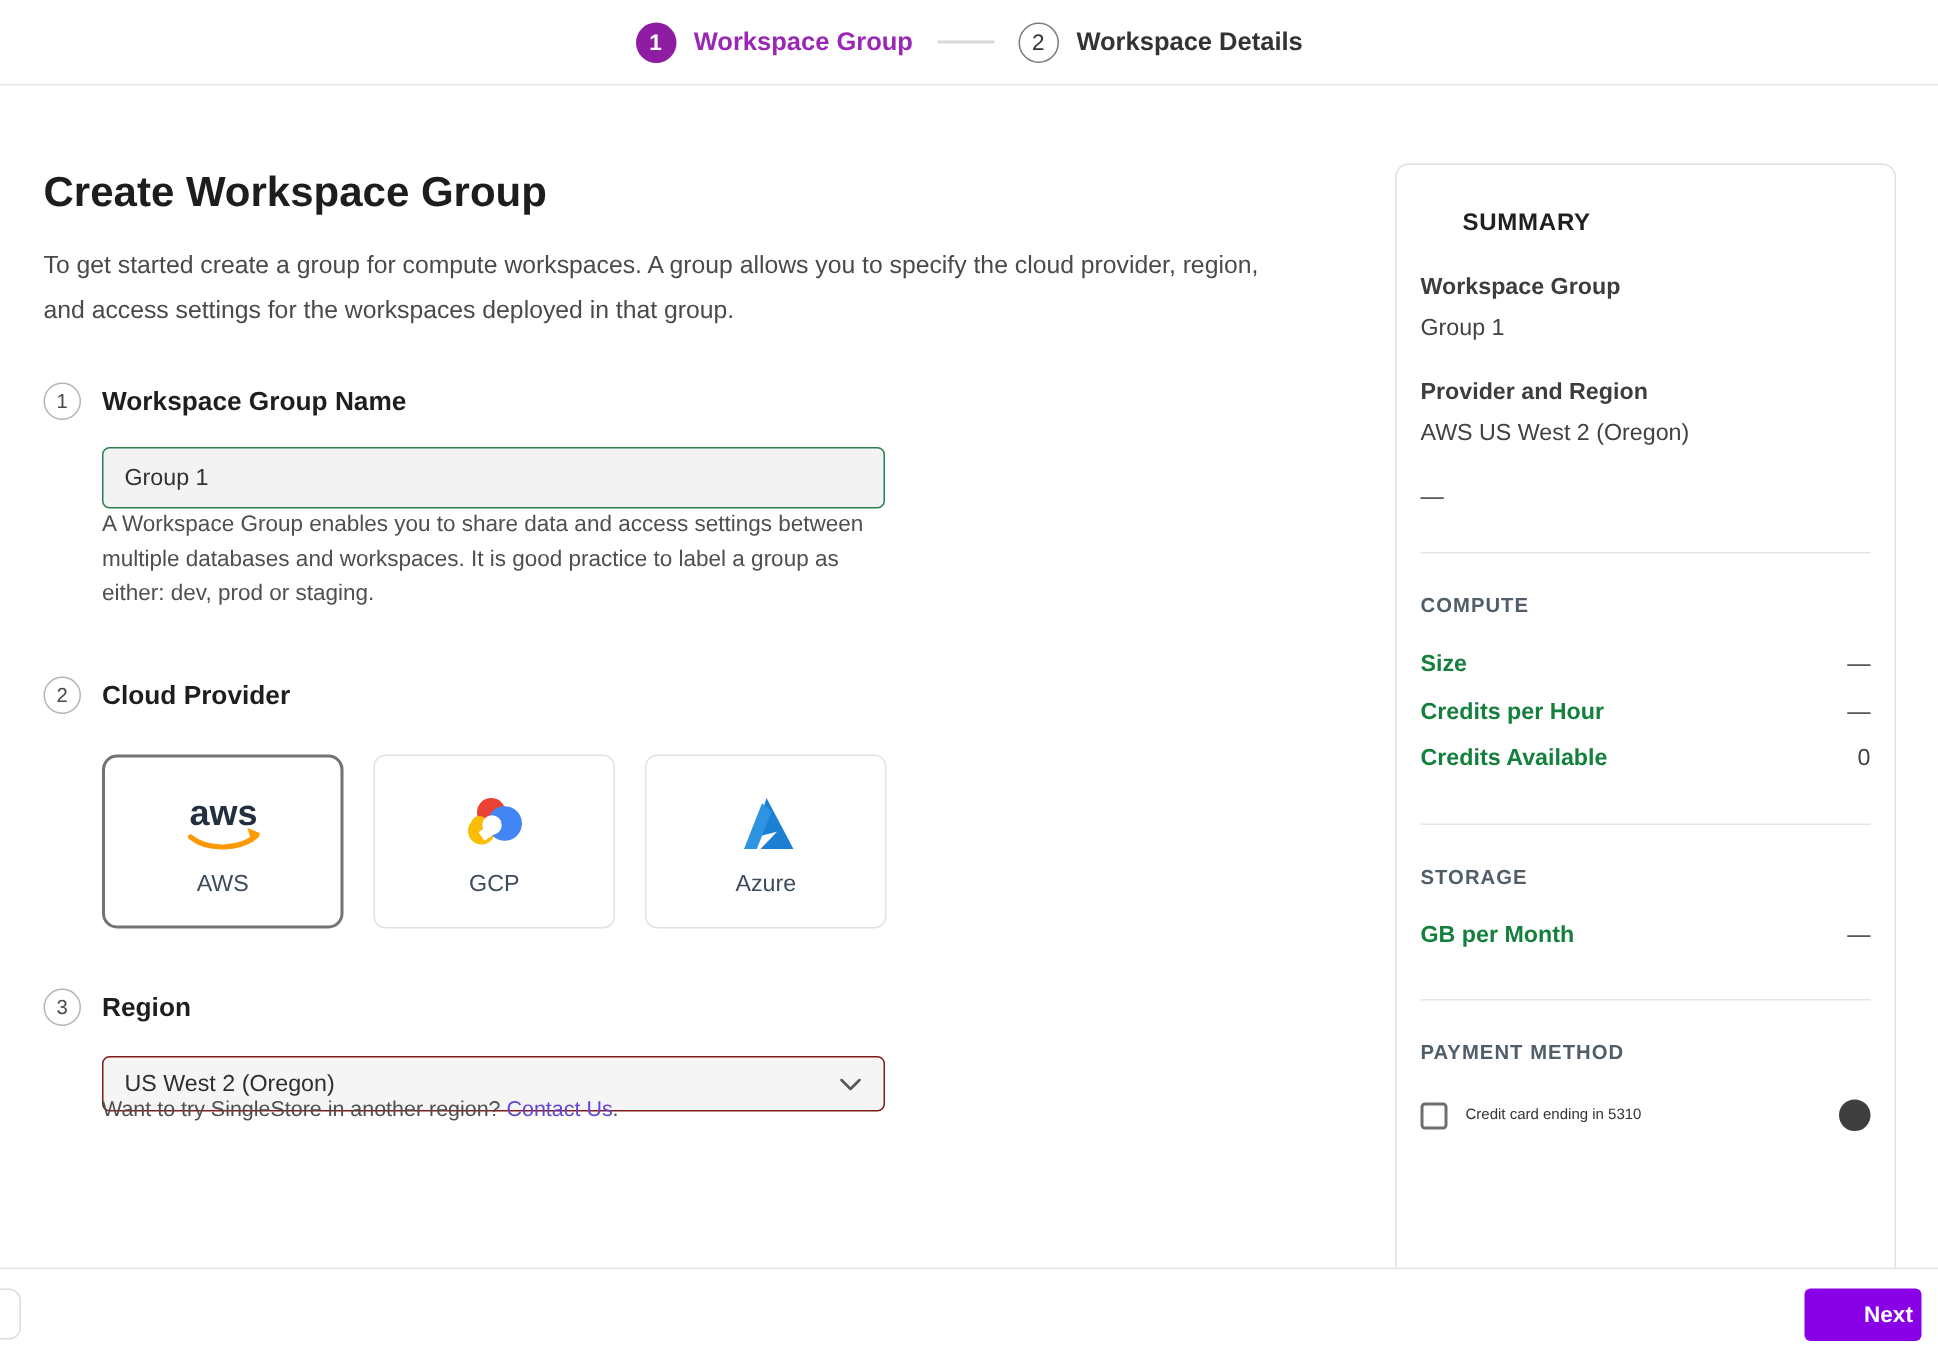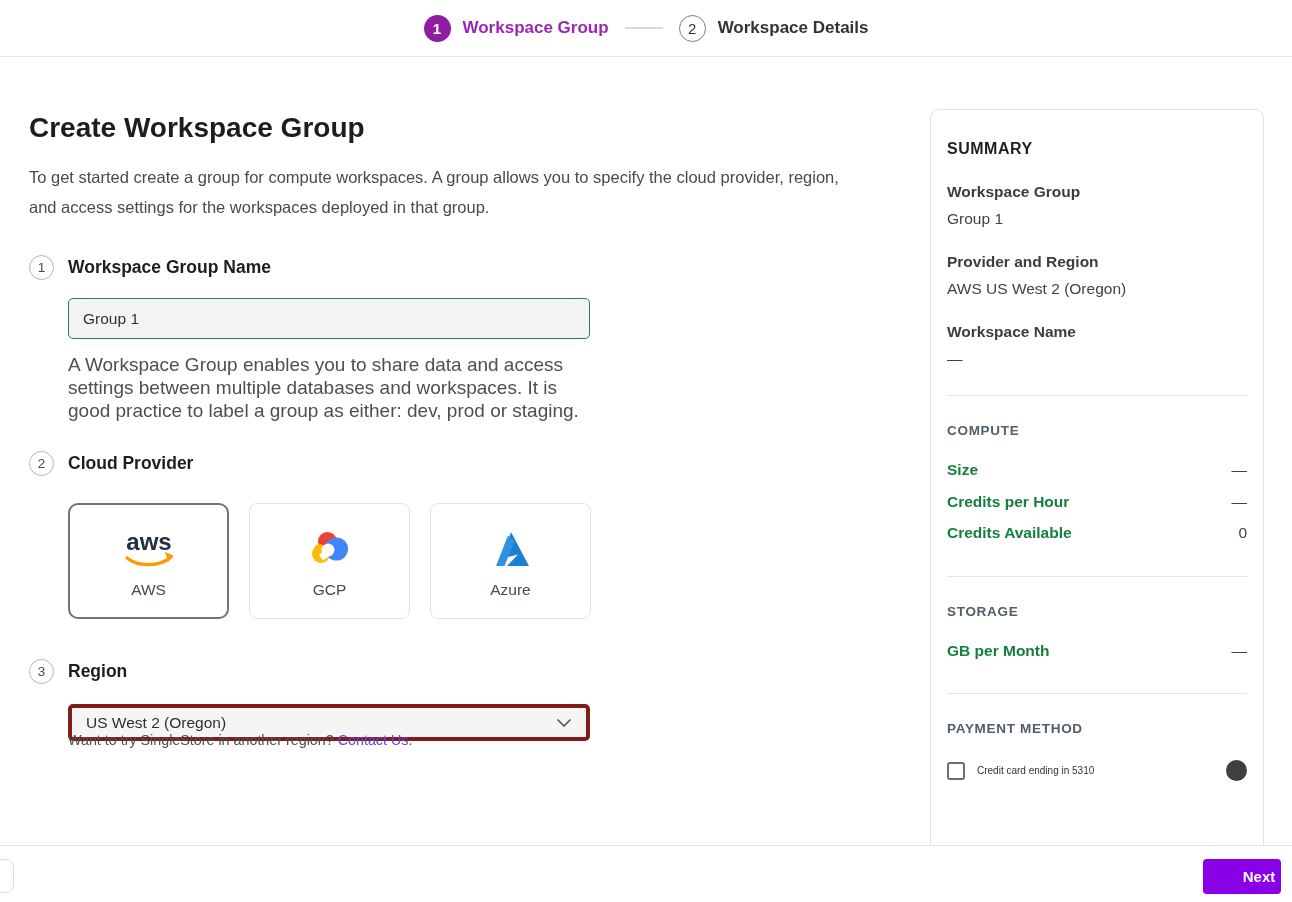--- a/index.html
+++ b/index.html
@@ -29,41 +29,41 @@
                 font-size:13.5px; display:flex; align-items:center; justify-content:center; background:#fff; flex:0 0 auto; }
   .form-step-label { margin-left:14px; font-size:17.5px; font-weight:700; color:#1e1e1e; }
 
   .hdr-name   { top:143px; }
   .hdr-cloud  { top:339px; }
   .hdr-region { top:547px; }
 
   .name-input { position:absolute; top:186px; left:39px; width:522px; height:41px;
                 background:#f3f3f3; border:1.5px solid #2A7E4F; border-radius:5px;
                 padding:0 14px; font-size:15.5px; color:#333; font-family:"Liberation Sans", sans-serif; outline:none; }
-  .helper-1 { position:absolute; top:241px; left:39px; width:530px; font-size:19px; line-height:23px; color:#4f4f4f; }
+  .helper-1 { position:absolute; top:226px; left:39px; width:530px; font-size:15px; line-height:23px; color:#4f4f4f; }
 
   .provider-row { position:absolute; top:391px; left:39px; display:flex; }
   .provider-card { width:161px; height:116px; border:1px solid #e2e2e2; border-radius:8px; background:#fff;
                    display:flex; flex-direction:column; align-items:center; justify-content:center; cursor:pointer; }
   .provider-card.selected { border:2px solid #737373; border-radius:10px; }
   .provider-card + .provider-card { margin-left:20px; }
   .provider-logo { height:52px; display:flex; align-items:center; justify-content:center; }
   .provider-label { margin-top:6px; font-size:15.5px; color:#3e4b5a; }
 
   .region-select { position:absolute; top:592px; left:39px; width:522px; height:37px; background:#f5f5f5;
-                   border:4px solid #7f1d1d; border-radius:5px; display:flex; align-items:center;
+                   border:1px solid #7f1d1d; border-radius:5px; display:flex; align-items:center;
                    padding:0 14px; font-size:15.5px; color:#2f2f2f; cursor:pointer;gap:20px; }
   .region-select .chev { margin-left:auto; display:flex; }
   .helper-2 { position:absolute; top:620px; left:39px; font-size:14.3px; color:#4f4f4f; }
   .link { color:#6446D7; text-decoration:none; cursor:pointer; }
 
   
   .summary-card { position:absolute; left:930px; top:109px; width:334px; height:770px;
                   border:1px solid #e0e0e0; border-radius:9px; background:#fff; padding:30px 16px; z-index:1; }
-  .sum-title { font-size:16px; font-weight:700; letter-spacing:.5px; color:#1f1f1f; }
+  .sum-title { font-size:16px; font-weight:700; letter-spacing:.5px; color:#1f1f1f;margin-left:28px; }
   .sum-field { margin-top:25px; }
   .sum-field .lbl { font-size:15.5px; font-weight:700; color:#3d3d3d; }
   .sum-field .val { margin-top:9px; font-size:15.5px; color:#424242; }
   .sum-divider { margin-top:27px; border-top:1px solid #e5e5e5; }
   .sum-section { margin-top:27px; font-size:13.5px; font-weight:700; letter-spacing:.7px; color:#515d68; }
   .sum-rows { margin-top:16px; }
   .sum-row { display:flex; justify-content:space-between; align-items:center; line-height:31.5px;
              font-size:15.5px; }
   .sum-row .rl { font-weight:700; color:#15803d; }
   .sum-row .rv { color:#424242; }
@@ -173,21 +173,20 @@
 
   <div class="sum-field">
     <div class="lbl">Workspace Group</div>
     <div class="val">Group 1</div>
   </div>
   <div class="sum-field">
     <div class="lbl">Provider and Region</div>
     <div class="val">AWS US West 2 (Oregon)</div>
   </div>
   <div class="sum-field">
-    <div class="lbl">Workspace Name</div>
     <div class="val">—</div>
   </div>
 
   <div class="sum-divider"></div>
   <div class="sum-section">COMPUTE</div>
   <div class="sum-rows">
     <div class="sum-row">
       <span class="rl">Size</span>
       <span class="rv">—</span>
     </div>

